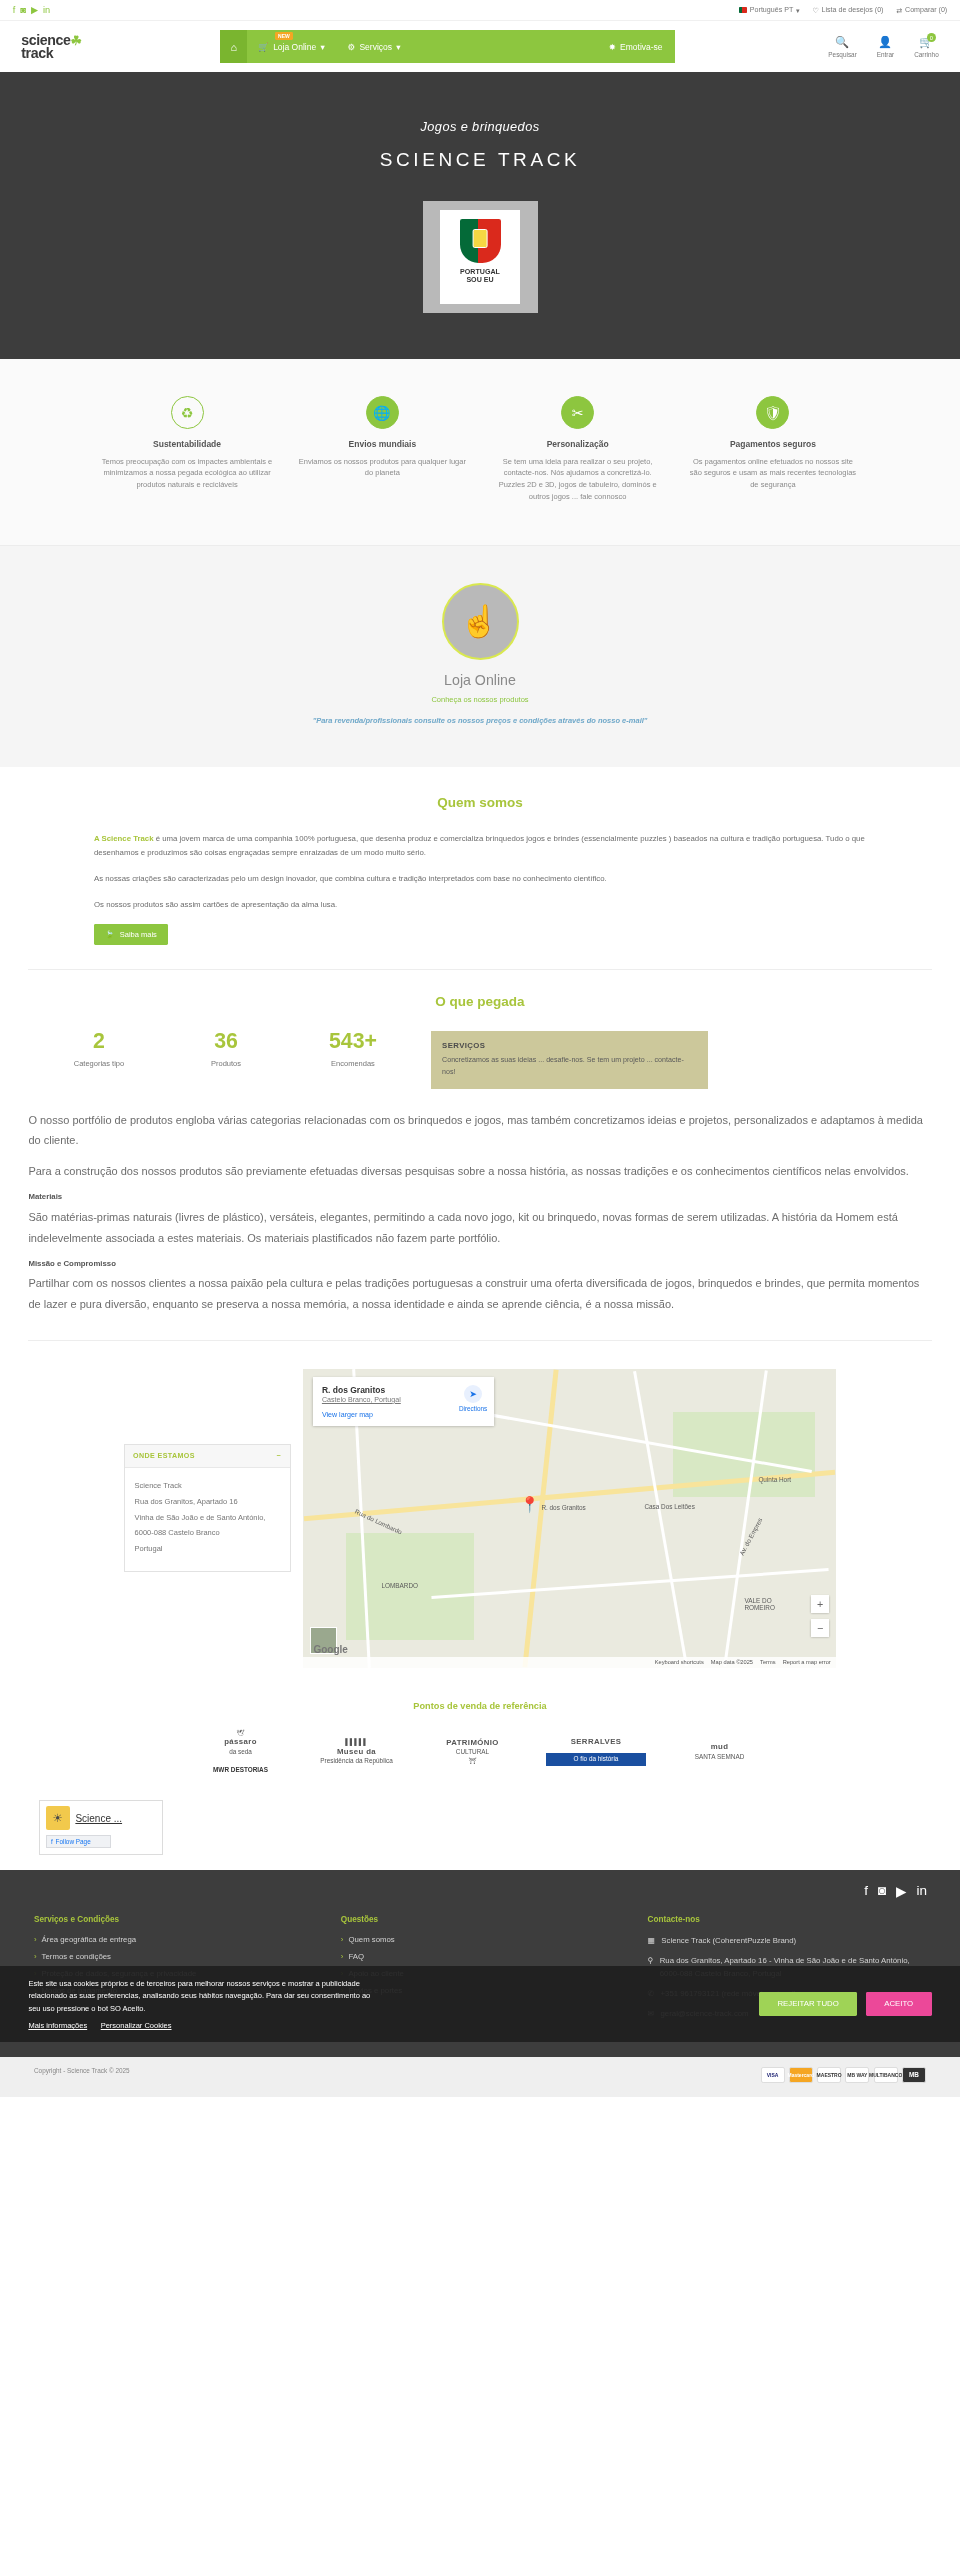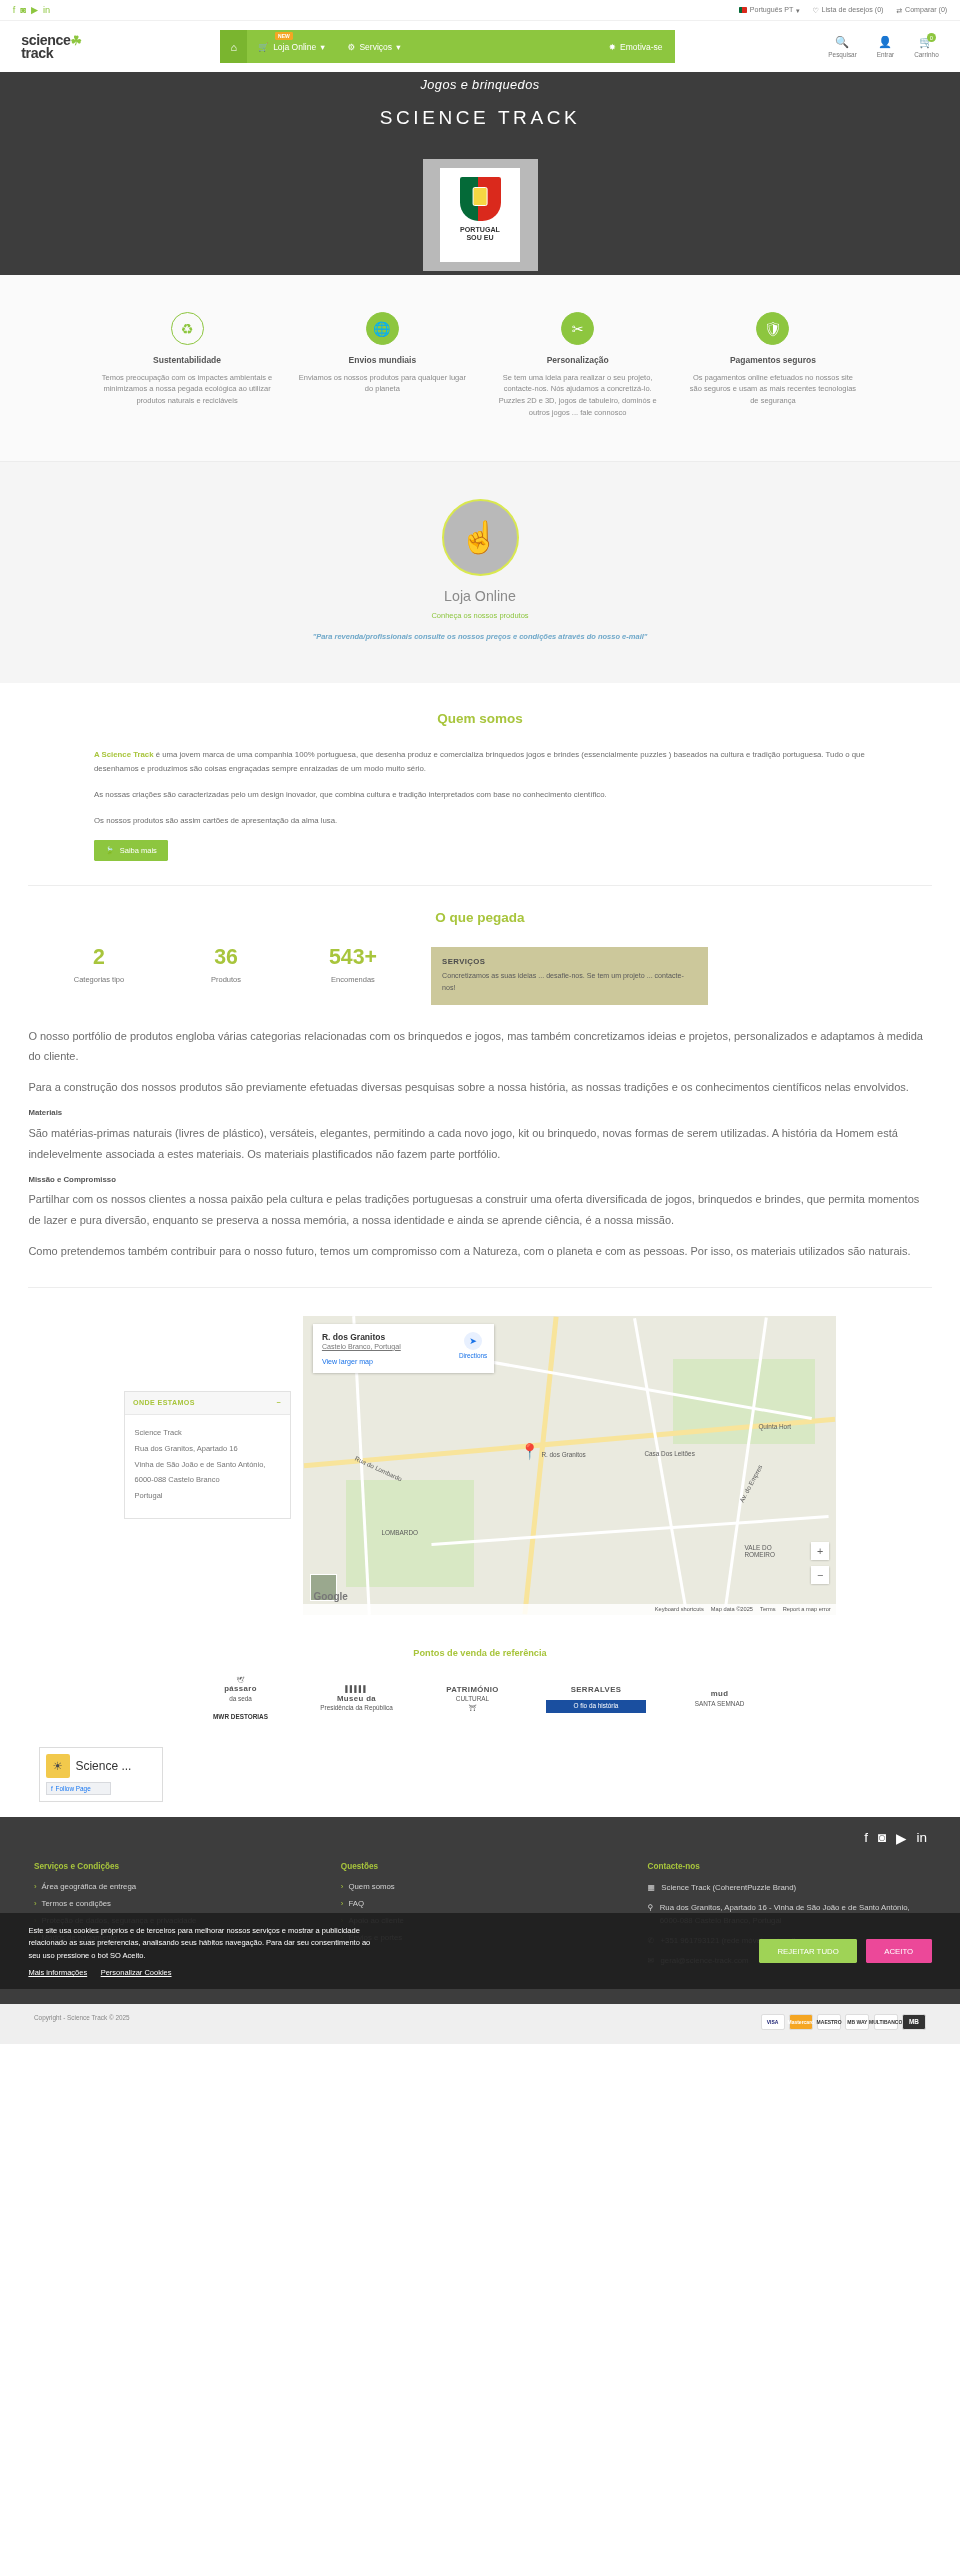--- a/index.html
+++ b/index.html
@@ -90,21 +90,21 @@
   .cartbadge {
     position: absolute; top: -2.1px; right: 2.8px;
     background: #8dc63f; color: #fff; font-size: 5.7px;
     width: 9.2px; height: 9.2px; border-radius: 50%;
     display: flex; align-items: center; justify-content: center;
   }
 
   
   .hero {
     background: #3d3d3d;
-    height: 203px;
+    height: 287px;
     display: flex;
     flex-direction: column;
     align-items: center;
     justify-content: center;
     color: #fff;
   }
   .hero .sub { font-size: 12.8px; font-style: italic; margin-bottom: 15.6px; letter-spacing: 0.4px; }
   .hero .title { font-size: 19px; letter-spacing: 3.6px; margin-bottom: 30px; }
   .hero .seal {
     width: 115px; height: 112px; background: #b9b9b9;
@@ -250,21 +250,21 @@
   .brand.mini { width: 100px; }
   .mwr { margin-top: 10px; font-size: 6.4px; font-weight: bold; color: #333; }
 
   
   .fbwidget {
     margin: 18.5px 0 15.6px 39px; width: 124px; border: 0.7px solid #dcdcdc; background: #fff; padding: 5.7px;
     display: flex; flex-direction: column; gap: 4.3px;
   }
   .fbrow { display: flex; align-items: center; gap: 5.7px; }
   .fbavatar { width: 24px; height: 24px; background: #f2c94c; border-radius: 2.1px; display:flex;align-items:center;justify-content:center;font-size:11.4px; }
-  .fbname { font-size: 12px; color: #333; }
+  .fbname { font-size: 10px; color: #333; text-decoration: underline; }
   .fbbtn {
     background: #f0f2f5; border: 0.7px solid #d8dade; font-size: 6.4px; padding: 2.1px 4.3px;
     display: inline-flex; align-items: center; gap: 2.8px; color: #1877f2; width: 65px; cursor: pointer;
   }
 
   
   .footer { background: #3d3d3d; color: #cfcfcf; padding: 0; }
   .footer-social { display: flex; justify-content: flex-end; gap: 10px; padding: 12.8px 33px 4.3px; }
   .footer-social span { color: #fff; font-size: 13.5px; }
   .footer-cols { display: flex; padding: 11.4px 34px 28.4px; gap: 28.4px; }
@@ -458,21 +458,20 @@
         <p>Concretizamos as suas ideias ... desafie-nos. Se tem um projeto ... contacte-nos!</p>
       </div>
     </div>
     <div class="oqf-text">
       <p>O nosso portfólio de produtos engloba várias categorias relacionadas com os brinquedos e jogos, mas também concretizamos ideias e projetos, personalizados e adaptamos à medida do cliente.</p>
       <p>Para a construção dos nossos produtos são previamente efetuadas diversas pesquisas sobre a nossa história, as nossas tradições e os conhecimentos científicos nelas envolvidos.</p>
       <h5>Materiais</h5>
       <p>São matérias-primas naturais (livres de plástico), versáteis, elegantes, permitindo a cada novo jogo, kit ou brinquedo, novas formas de serem utilizadas. A história da Homem está indelevelmente associada a estes materiais. Os materiais plastificados  não fazem parte portfólio.</p>
       <h5>Missão e Compromisso</h5>
       <p>Partilhar com os nossos clientes a nossa paixão pela cultura e pelas tradições portuguesas a construir uma oferta diversificada de jogos, brinquedos e brindes, que permita momentos de lazer e pura diversão, enquanto se preserva a nossa memória, a nossa identidade e ainda se aprende ciência, é a nossa missão.</p>
-      <p>Como pretendemos também contribuir para o nosso futuro, temos um compromisso com a Natureza, com o planeta e com as pessoas. Por isso, os materiais utilizados são naturais.</p>
     </div>
   </div>
 
   <div class="mapsec">
     <div class="onde">
       <div class="onde-head">
         <span>ONDE ESTAMOS</span>
         <span>−</span>
       </div>
       <div class="onde-body">

